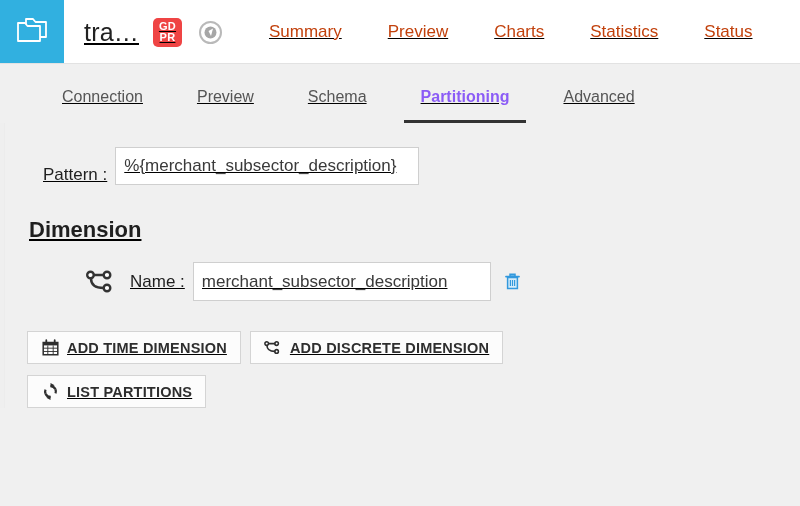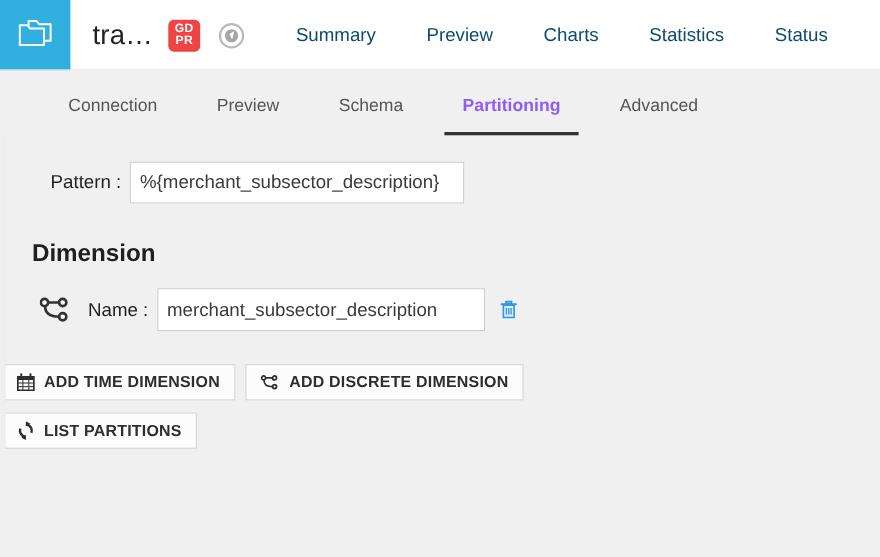--- a/index.html
+++ b/index.html
@@ -15,20 +15,21 @@
     font-family: "Liberation Sans", sans-serif;
     -webkit-font-smoothing: antialiased;
   }
 
   #app {
     position: relative;
     width: 800px;
     height: 394px;
     background: #f0f0f0;
     box-sizing: border-box;
+    text-decoration: underline;
   }
 
   
   .topbar {
     position: relative;
     height: 64px;
     background: #ffffff;
     display: flex;
     align-items: center;
     box-sizing: border-box;
@@ -89,21 +90,21 @@
 
   .top-nav {
     display: flex;
     align-items: center;
     margin-left: 22px;
     flex: 1 1 auto;
     min-width: 0;
   }
   .top-nav-item {
     font-size: 17px;
-    color: #0c4a6e;
+    color: #c2410c;
     padding: 0 23px;
     white-space: nowrap;
     cursor: pointer;
     text-align: center;
   }
 
   
   .tabbar {
     position: relative;
     height: 59px;
@@ -147,24 +148,23 @@
     left: 0;
     top: 0;
     bottom: 0;
     width: 4px;
     background: #efefef;
     border-right: 1px solid #ececec;
   }
 
   .pattern-row {
     display: flex;
-    align-items: center;
+    align-items: flex-end;
     padding-top: 24px;
-    padding-left: 18px;
-    margin-left: 28px;
+    padding-left: 43px;
   }
   .field-label {
     font-size: 17px;
     color: #1f1f1f;
     margin-right: 8px;
     white-space: nowrap;
   }
   .text-input {
     font-family: "Liberation Sans", sans-serif;
     font-size: 17px;
@@ -188,21 +188,21 @@
     font-size: 22px;
     font-weight: bold;
     color: #1f1f1f;
     padding-left: 29px;
     padding-top: 32px;
   }
 
   .dimension-row {
     display: flex;
     align-items: center;
-    padding-left: 34px;
+    padding-left: 84px;
     padding-top: 19px;
   }
   .dim-icon {
     width: 34px;
     height: 26px;
     margin-right: 12px;
     flex: 0 0 auto;
     display: flex;
     align-items: center;
     justify-content: center;
@@ -213,20 +213,21 @@
     height: 22px;
     cursor: pointer;
     display: flex;
     align-items: center;
     justify-content: center;
   }
 
   .button-row {
     display: flex;
     align-items: center;
+    padding-left: 27px;
   }
   .button-row.first { padding-top: 30px; }
   .button-row.second { padding-top: 11px; }
 
   .btn {
     display: inline-flex;
     align-items: center;
     height: 33px;
     background: #fcfcfc;
     border: 1px solid #d4d4d4;

